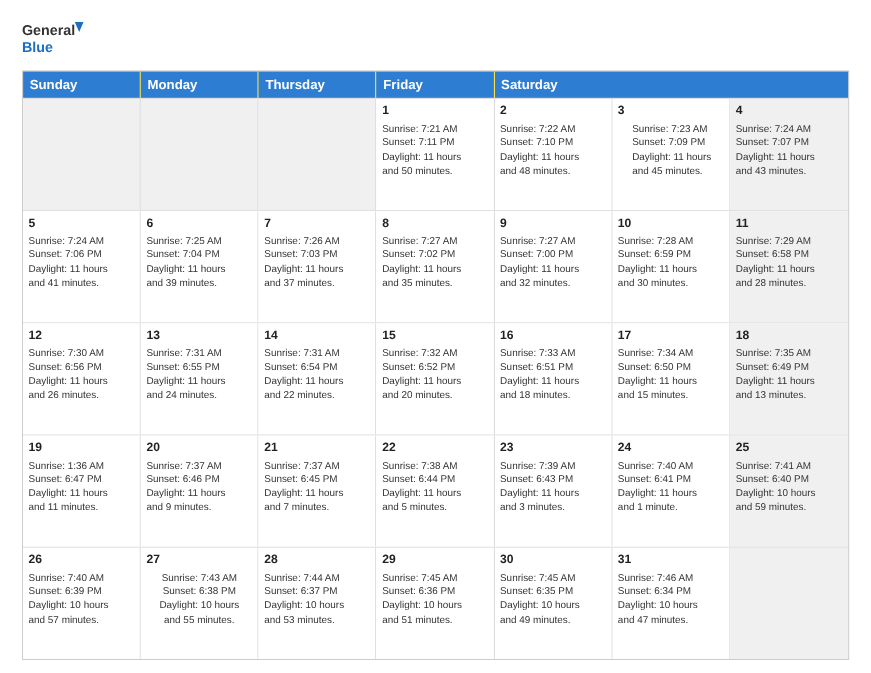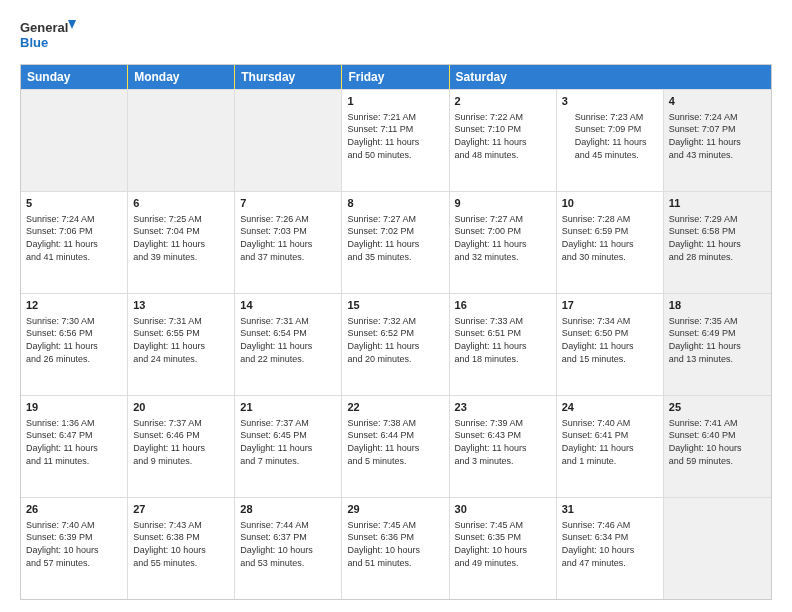--- a/index.html
+++ b/index.html
@@ -313,21 +313,21 @@
         <div class="cal-row">
           <div class="cal-cell">
             <span class="day-num">26</span>
             <div class="cell-text" style="white-space: pre-line;">Sunrise: 7:40 AM
 Sunset: 6:39 PM
 Daylight: 10 hours
 and 57 minutes.</div>
           </div>
           <div class="cal-cell">
             <span class="day-num">27</span>
-            <div class="cell-text" style="white-space: pre-line;">Sunrise: 7:43 AM
+            <div class="cell-text" style="white-space: pre-line; text-align: center;">Sunrise: 7:43 AM
 Sunset: 6:38 PM
 Daylight: 10 hours
 and 55 minutes.</div>
           </div>
           <div class="cal-cell">
             <span class="day-num">28</span>
             <div class="cell-text" style="white-space: pre-line;">Sunrise: 7:44 AM
 Sunset: 6:37 PM
 Daylight: 10 hours
 and 53 minutes.</div>

